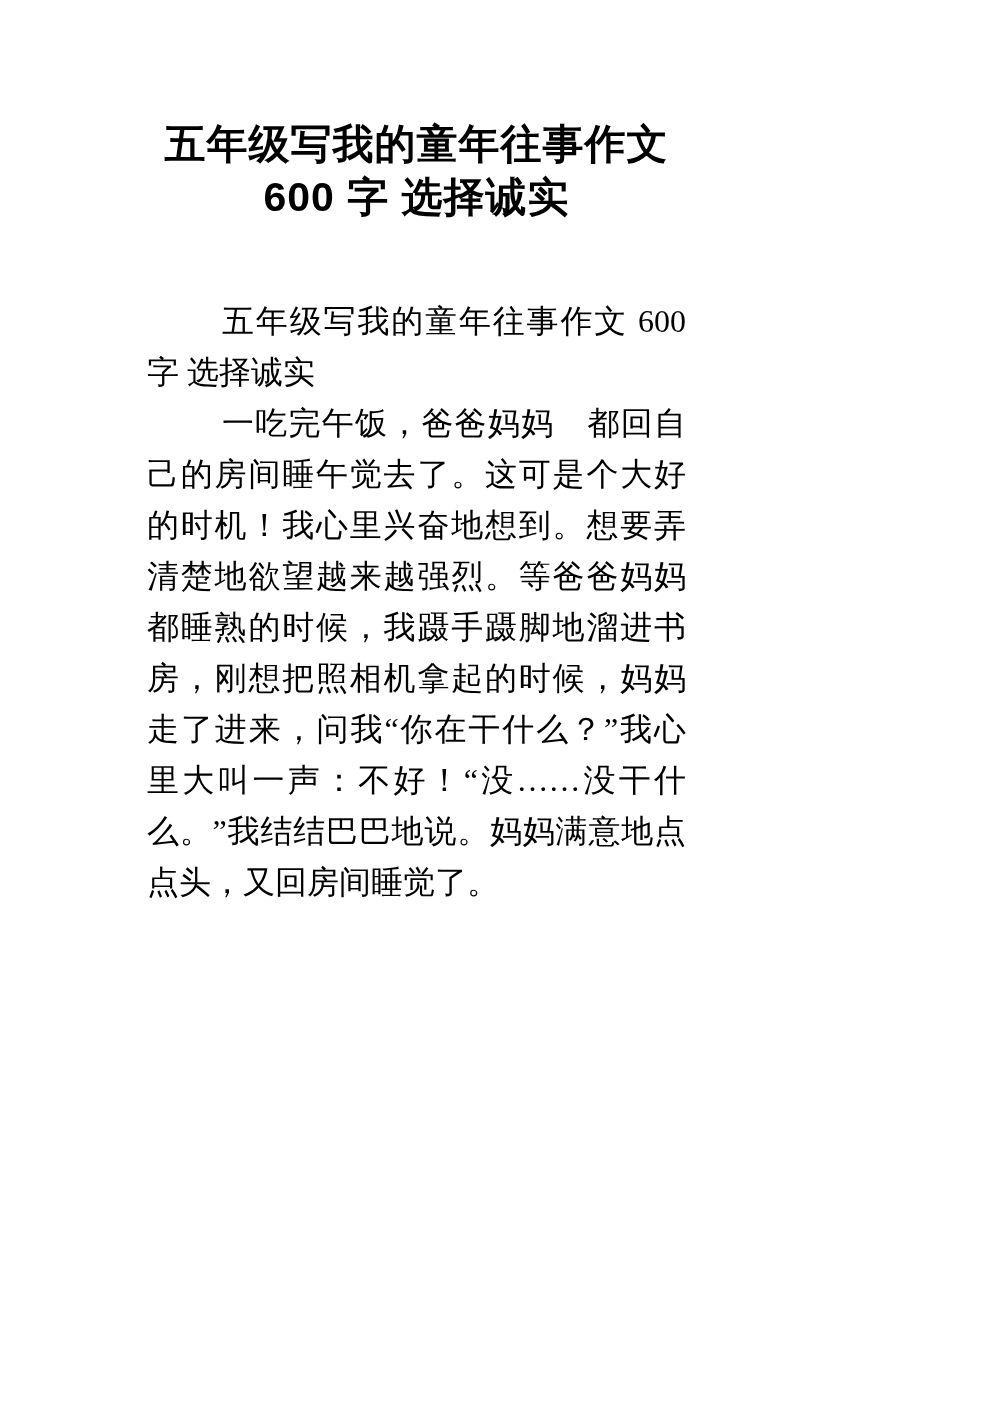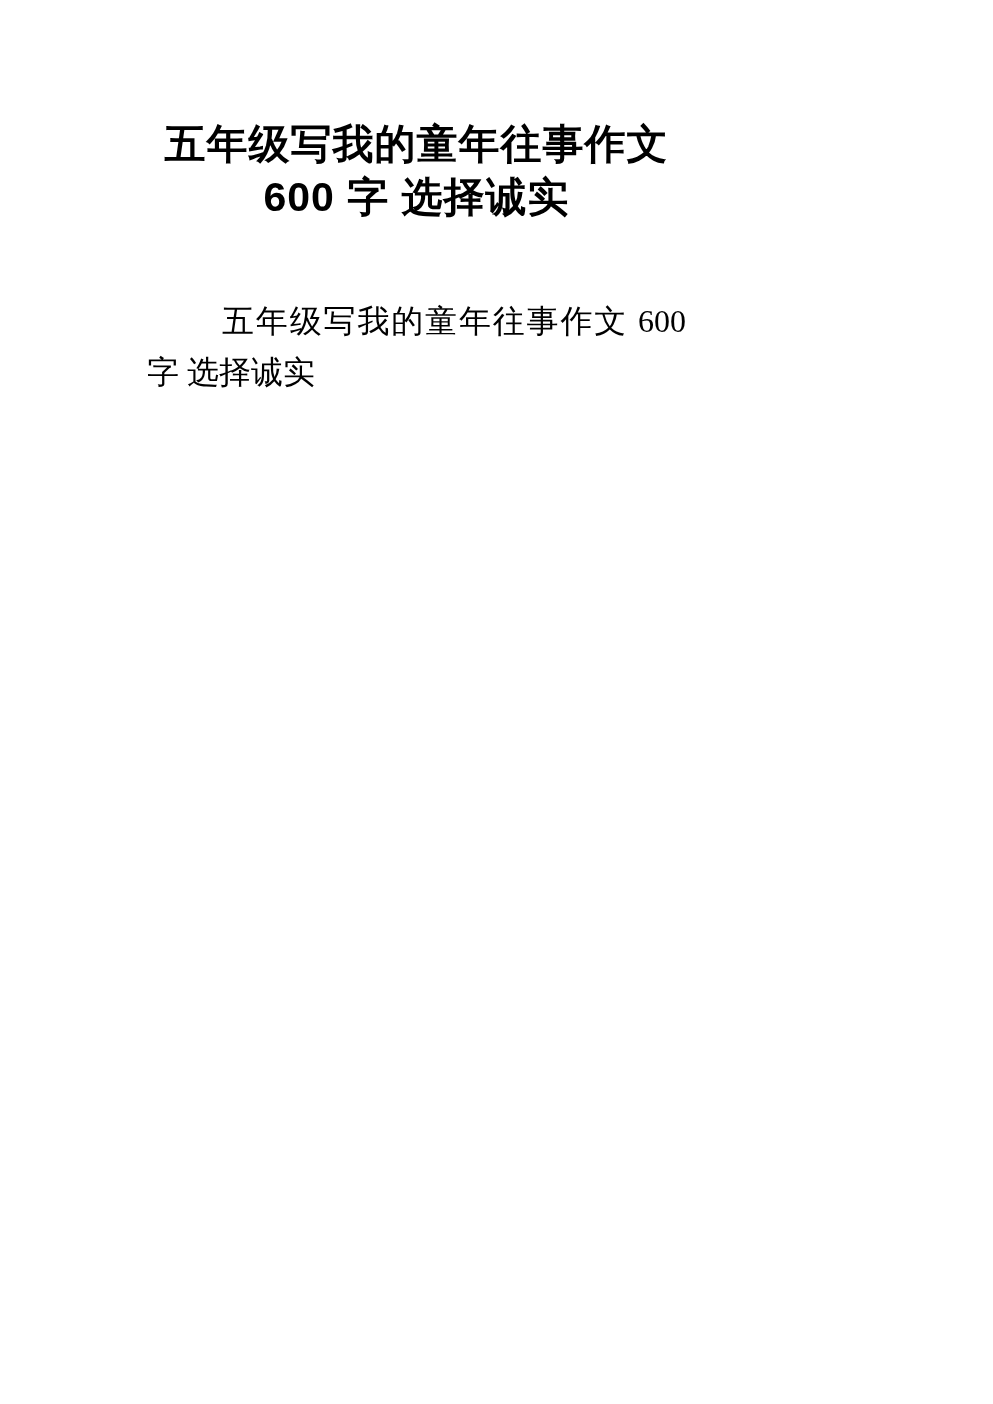--- a/index.html
+++ b/index.html
@@ -43,14 +43,15 @@
     word-break: break-all;
   }
 </style>
 </head>
 <body>
 
 <div class="page">
   <h1 class="doc-title">五年级写我的童年往事作文 600 字 选择诚实</h1>
   <div class="doc-body">
       <p>五年级写我的童年往事作文 600 字 选择诚实</p>
+      <p>一吃完午饭，爸爸妈妈　都回自己的房间睡午觉去了。这可是个大好的时机！我心里兴奋地想到。想要弄清楚地欲望越来越强烈。等爸爸妈妈都睡熟的时候，我蹑手蹑脚地溜进书房，刚想把照相机拿起的时候，妈妈走了进来，问我“你在干什么？”我心里大叫一声：不好！“没……没干什么。”我结结巴巴地说。妈妈满意地点点头，又回房间睡觉了。</p>
     </div>
 </div>
 
 </body></html>

